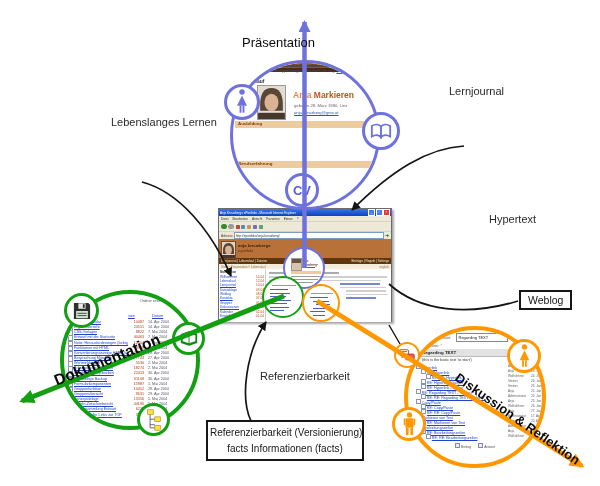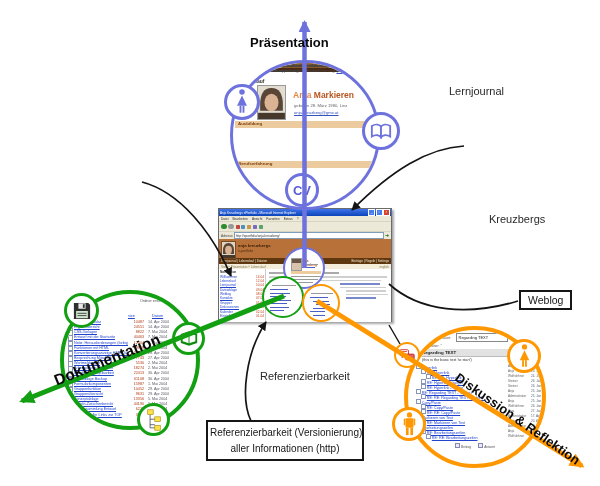--- a/index.html
+++ b/index.html
@@ -581,27 +581,28 @@
     <svg width="15" height="25" viewBox="0 0 20 34">
       <circle cx="10" cy="4" r="3.6" fill="#ff9800"></circle>
       <rect x="4.5" y="8.5" width="11" height="13" rx="1.5" fill="#ff9800"></rect>
       <rect x="2.2" y="9" width="2" height="9" fill="#ff9800"></rect>
         <rect x="15.8" y="9" width="2" height="9" fill="#ff9800"></rect>
       <rect x="5.2" y="21.5" width="3.6" height="10" fill="#ff9800"></rect>
         <rect x="11.2" y="21.5" width="3.6" height="10" fill="#ff9800"></rect>
     </svg>
   </div>
 
-  <div class="lbl" style="left:250px;top:35px;font-size:13px;font-weight:bold;color:#0a0a0a">Präsentation</div>
+  <div class="lbl" style="left:242px;top:35px;font-size:13px;font-weight:normal;color:#0a0a0a">Präsentation</div>
   <div class="lbl" style="left:449px;top:85px">Lernjournal</div>
-  <div class="lbl" style="left:489px;top:213px">Kreuzbergs</div>
+  <div class="lbl" style="left:111px;top:116px">Lebenslanges Lernen</div>
+  <div class="lbl" style="left:489px;top:213px">Hypertext</div>
   <div class="lbl" style="left:260px;top:370px">Referenzierbarkeit</div>
 
   <div class="bx" style="left:519px;top:290px">Weblog</div>
   <div class="bx" style="left:206px;top:420px;width:150px;border-width:2.5px;font-size:10px;line-height:1.55;padding:3px 2px">
     <div>Referenzierbarkeit (Versionierung)</div>
-    <div>aller Informationen (http)</div>
+    <div>facts Informationen (facts)</div>
   </div>
 
   <div class="rot" style="left:55px;top:372px;font-size:15.5px;transform:rotate(-22deg);transform-origin:0 50%">Dokumentation</div>
   <div class="rot" style="left:461px;top:370px;font-size:13px;transform:rotate(35deg);transform-origin:0 0">Diskussion &amp; Reflektion</div>
 
 </div>
 
 </body></html>

